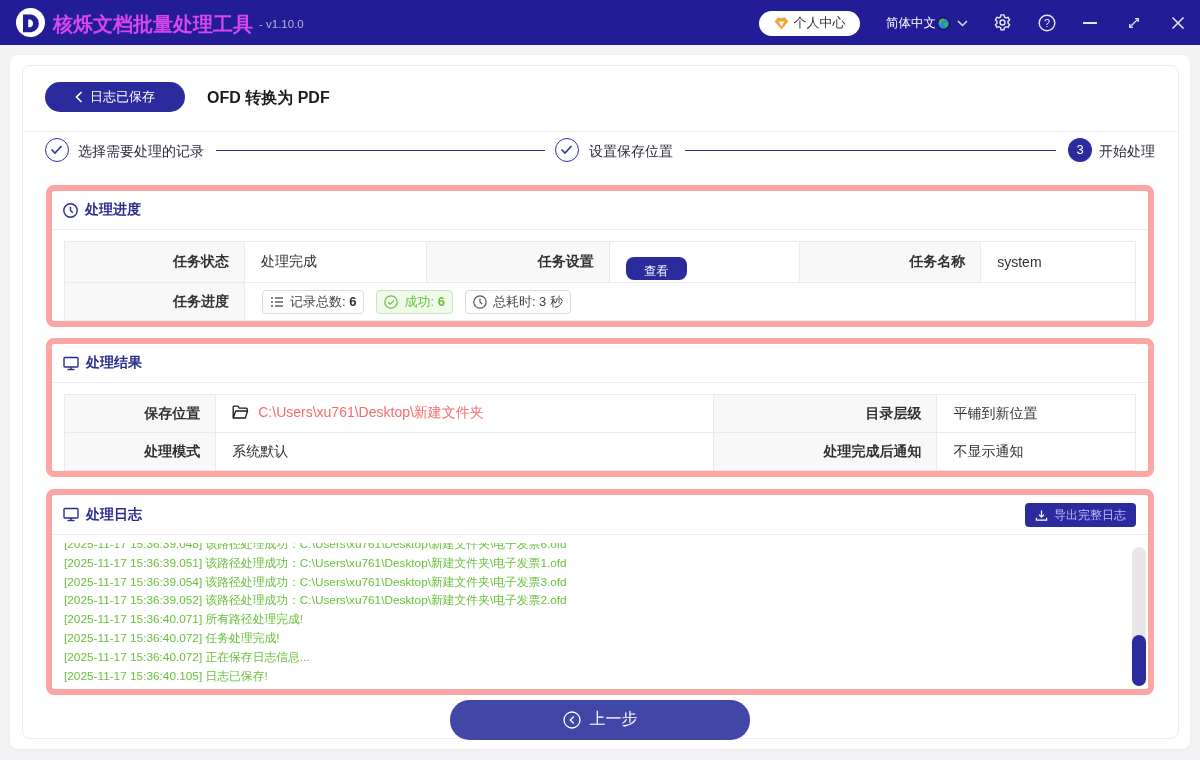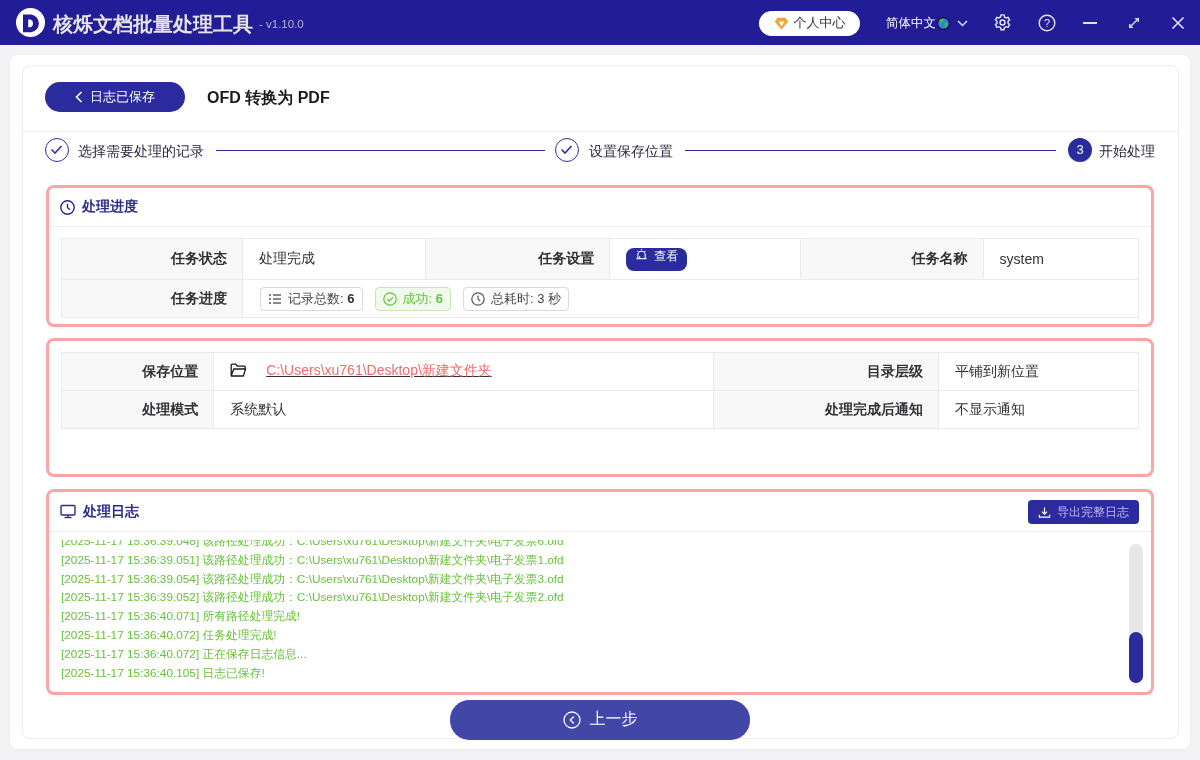--- a/index.html
+++ b/index.html
@@ -2,21 +2,21 @@
 <html><head>
 <meta charset="utf-8">
 <style>
 * { margin:0; padding:0; box-sizing:border-box; }
 html,body { width:1200px; height:760px; overflow:hidden; }
 body { font-family:"Liberation Sans",sans-serif; background:#f4f4f6; position:relative; }
 
 
 .topbar { position:absolute; left:0; top:0; width:1200px; height:45px; background:#221d96; display:flex; align-items:center; }
 .logo { position:absolute; left:16px; top:8px; width:29px; height:29px; }
-.apptitle { position:absolute; left:53px; top:11px; color:#e5e5e5; font-size:20px; font-weight:bold; letter-spacing:0px; }
+.apptitle { position:absolute; left:53px; top:11px; color:#d946ef; font-size:20px; font-weight:bold; letter-spacing:0px; }
 .appver { position:absolute; left:259px; top:18px; color:#b5b5d8; font-size:11.5px; }
 .user-pill { position:absolute; left:759px; top:11px; width:101px; height:24.5px; background:#fff; border-radius:13px; display:flex; align-items:center; justify-content:center; gap:5px; font-size:13px; color:#333; }
 .lang { position:absolute; left:886px; top:15px; color:#fff; font-size:12.5px; display:flex; align-items:center; gap:1px; }
 .tico { position:absolute; top:0; height:45px; display:flex; align-items:center; justify-content:center; }
 
 
 .card { position:absolute; left:10px; top:55px; width:1180px; height:694px; background:#fff; border-radius:8px; box-shadow:0 1px 4px rgba(40,40,80,0.05); }
 .panel { position:absolute; left:12px; top:10px; width:1157px; height:674px; border:1px solid #ececf1; border-radius:8px; }
 .hd { position:absolute; left:0; top:0; width:100%; height:66px; border-bottom:1px solid #efeff3; }
 .backbtn { position:absolute; left:22px; top:16px; width:140px; height:30px; background:#2b2b9e; border-radius:15px; color:#fff; font-size:13px; display:flex; align-items:center; justify-content:center; gap:7px; }
@@ -24,29 +24,29 @@
 
 
 .steps { position:absolute; left:0; top:65px; width:100%; height:54px; }
 .stepc { position:absolute; top:7px; width:24px; height:24px; border-radius:50%; }
 .stepc.done { border:1.5px solid #32329f; }
 .stepc.cur { background:#2b2b9e; color:#fff; font-size:13px; text-align:center; line-height:24px; }
 .steplbl { position:absolute; top:12px; font-size:14px; color:#2a2a3e; line-height:16px; }
 .stepline { position:absolute; top:19px; height:1px; background:#2b2b9e; }
 
 
-.sec { position:absolute; background:#fff; border:3px solid #fca5a5; border-radius:8px; width:1108px; left:23px; }
+.sec { position:absolute; background:#fff; border:6px solid #fca5a5; border-radius:8px; width:1108px; left:23px; }
 .sech { height:39px; border-bottom:1px solid #efeff3; display:flex; align-items:center; padding-left:11px; gap:7px; }
 .sech b { font-size:14px; color:#2b2b8e; }
 table.dsc { border-collapse:collapse; table-layout:fixed; margin:11px 12px 12px 12px; }
 table.dsc td { border:1px solid #eaeaee; font-size:14px; color:#303133; padding:0; }
 td.lb { background:#f8f8f9; font-weight:bold; text-align:right; padding-right:15px !important; }
 td.vl { padding-left:16px !important; }
 
-.viewbtn { display:inline-flex; justify-content:center; gap:6px; width:61px; height:23px; background:#2b2b9e; border-radius:8px; color:#fff; font-size:12px; }
+.viewbtn { display:inline-flex; align-items:center; justify-content:center; gap:6px; width:61px; height:23px; background:#2b2b9e; border-radius:8px; color:#fff; font-size:12px;flex-direction:column; }
 .tag { display:inline-flex; align-items:center; gap:6px; height:24px; padding:0 7px; border:1px solid #d9d9de; border-radius:4px; font-size:13px; color:#444; background:#fff; margin-right:12px; vertical-align:middle; }
 .tag b { font-weight:bold; color:#303133; }
 .tag.green { background:#f0f9eb; border-color:#c5e8b2; color:#67c23a; }
 .tag.green b { color:#67c23a; }
 
 .expbtn { position:absolute; right:12px; top:8px; height:24px; padding:0 10px; background:#2b2b9e; border-radius:4px; color:#c4b5fd; font-size:12px; display:flex; align-items:center; gap:6px; }
 .logclip { position:absolute; left:1px; top:48px; width:1106px; height:148px; overflow:hidden; }
 .loglines { margin-top:-8px; padding-left:11px; font-size:11.8px; line-height:18.8px; color:#67c23a; white-space:nowrap; }
 .sbtrack { position:absolute; left:1080px; top:52px; width:14px; height:139px; background:#e7e7ea; border-radius:7px; }
 .sbthumb { position:absolute; left:1080px; top:140px; width:14px; height:51px; background:#2b2b9e; border-radius:7px; }
@@ -208,32 +208,40 @@
             <span>总耗时: 3 秒</span>
           </span>
                 </div>
         </td>
       </tr>
     </tbody>
         </table>
   </div>
 
   <div class="sec" style="top:272px;height:139px;">
+    <div class="sech">
+      <svg width="16" height="15" viewBox="0 0 16 15">
+            <rect x="1" y="1.5" width="14" height="9.5" rx="1" fill="none" stroke="#2b2b8e" stroke-width="1.4"></rect>
+            <line x1="8" y1="11" x2="8" y2="13.5" stroke="#2b2b8e" stroke-width="1.4"></line>
+            <line x1="4.5" y1="13.5" x2="11.5" y2="13.5" stroke="#2b2b8e" stroke-width="1.4"></line>
+          </svg>
+      <b>处理结果</b>
+    </div>
     <table class="dsc">
       <colgroup>
             <col style="width:153px">
             <col style="width:502px">
             <col style="width:226px">
             <col style="width:201px">
           </colgroup>
       <tbody>
             <tr style="height:38px;">
         <td class="lb">保存位置</td>
         <td class="vl">
-          <span style="display:inline-flex;align-items:center;gap:19px;text-decoration:underline;">
+          <span style="display:inline-flex;align-items:center;gap:9px;">
             <svg width="17" height="15" viewBox="0 0 17 15">
                     <path d="M1.2 13 V2.2 a1 1 0 0 1 1-1 h3.6 l1.4 2 h7 a1 1 0 0 1 1 1 v1.3 M1.2 13 l2.5-7 h11.9 l-2.3 7 z" fill="none" stroke="#1a1a1a" stroke-width="1.3" stroke-linejoin="round"></path>
                   </svg>
             <span style="color:#f56c6c;">C:\Users\xu761\Desktop\新建文件夹</span>
           </span>
         </td>
         <td class="lb">目录层级</td>
         <td class="vl">平铺到新位置</td>
       </tr>
       <tr style="height:38px;">

